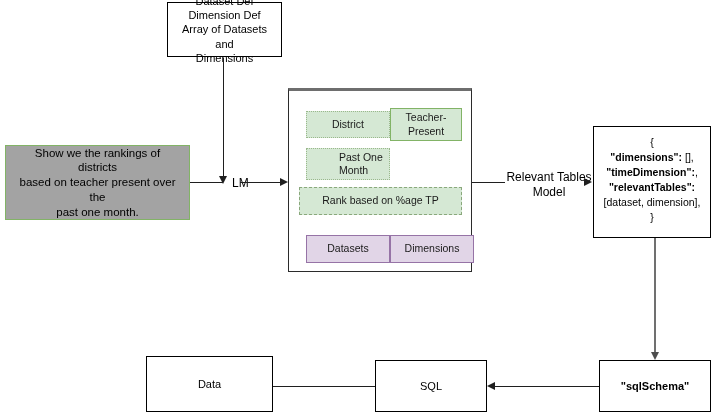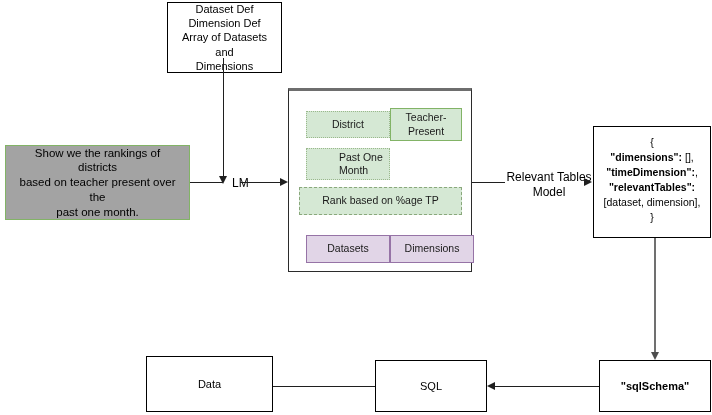--- a/index.html
+++ b/index.html
@@ -38,21 +38,21 @@
     background: #a3a3a3;
     border: 1px solid #82b366;
     font-size: 11.5px;
     justify-content: center;
   }
   
   #dataset-def {
     left: 167px;
     top: 2px;
     width: 115px;
-    height: 71px;
+    height: 55px;
     padding: 2px 4px;
   }
   
   #prompt {
     left: 5px;
     top: 145px;
     width: 185px;
     height: 75px;
     padding: 4px 8px;
   }

